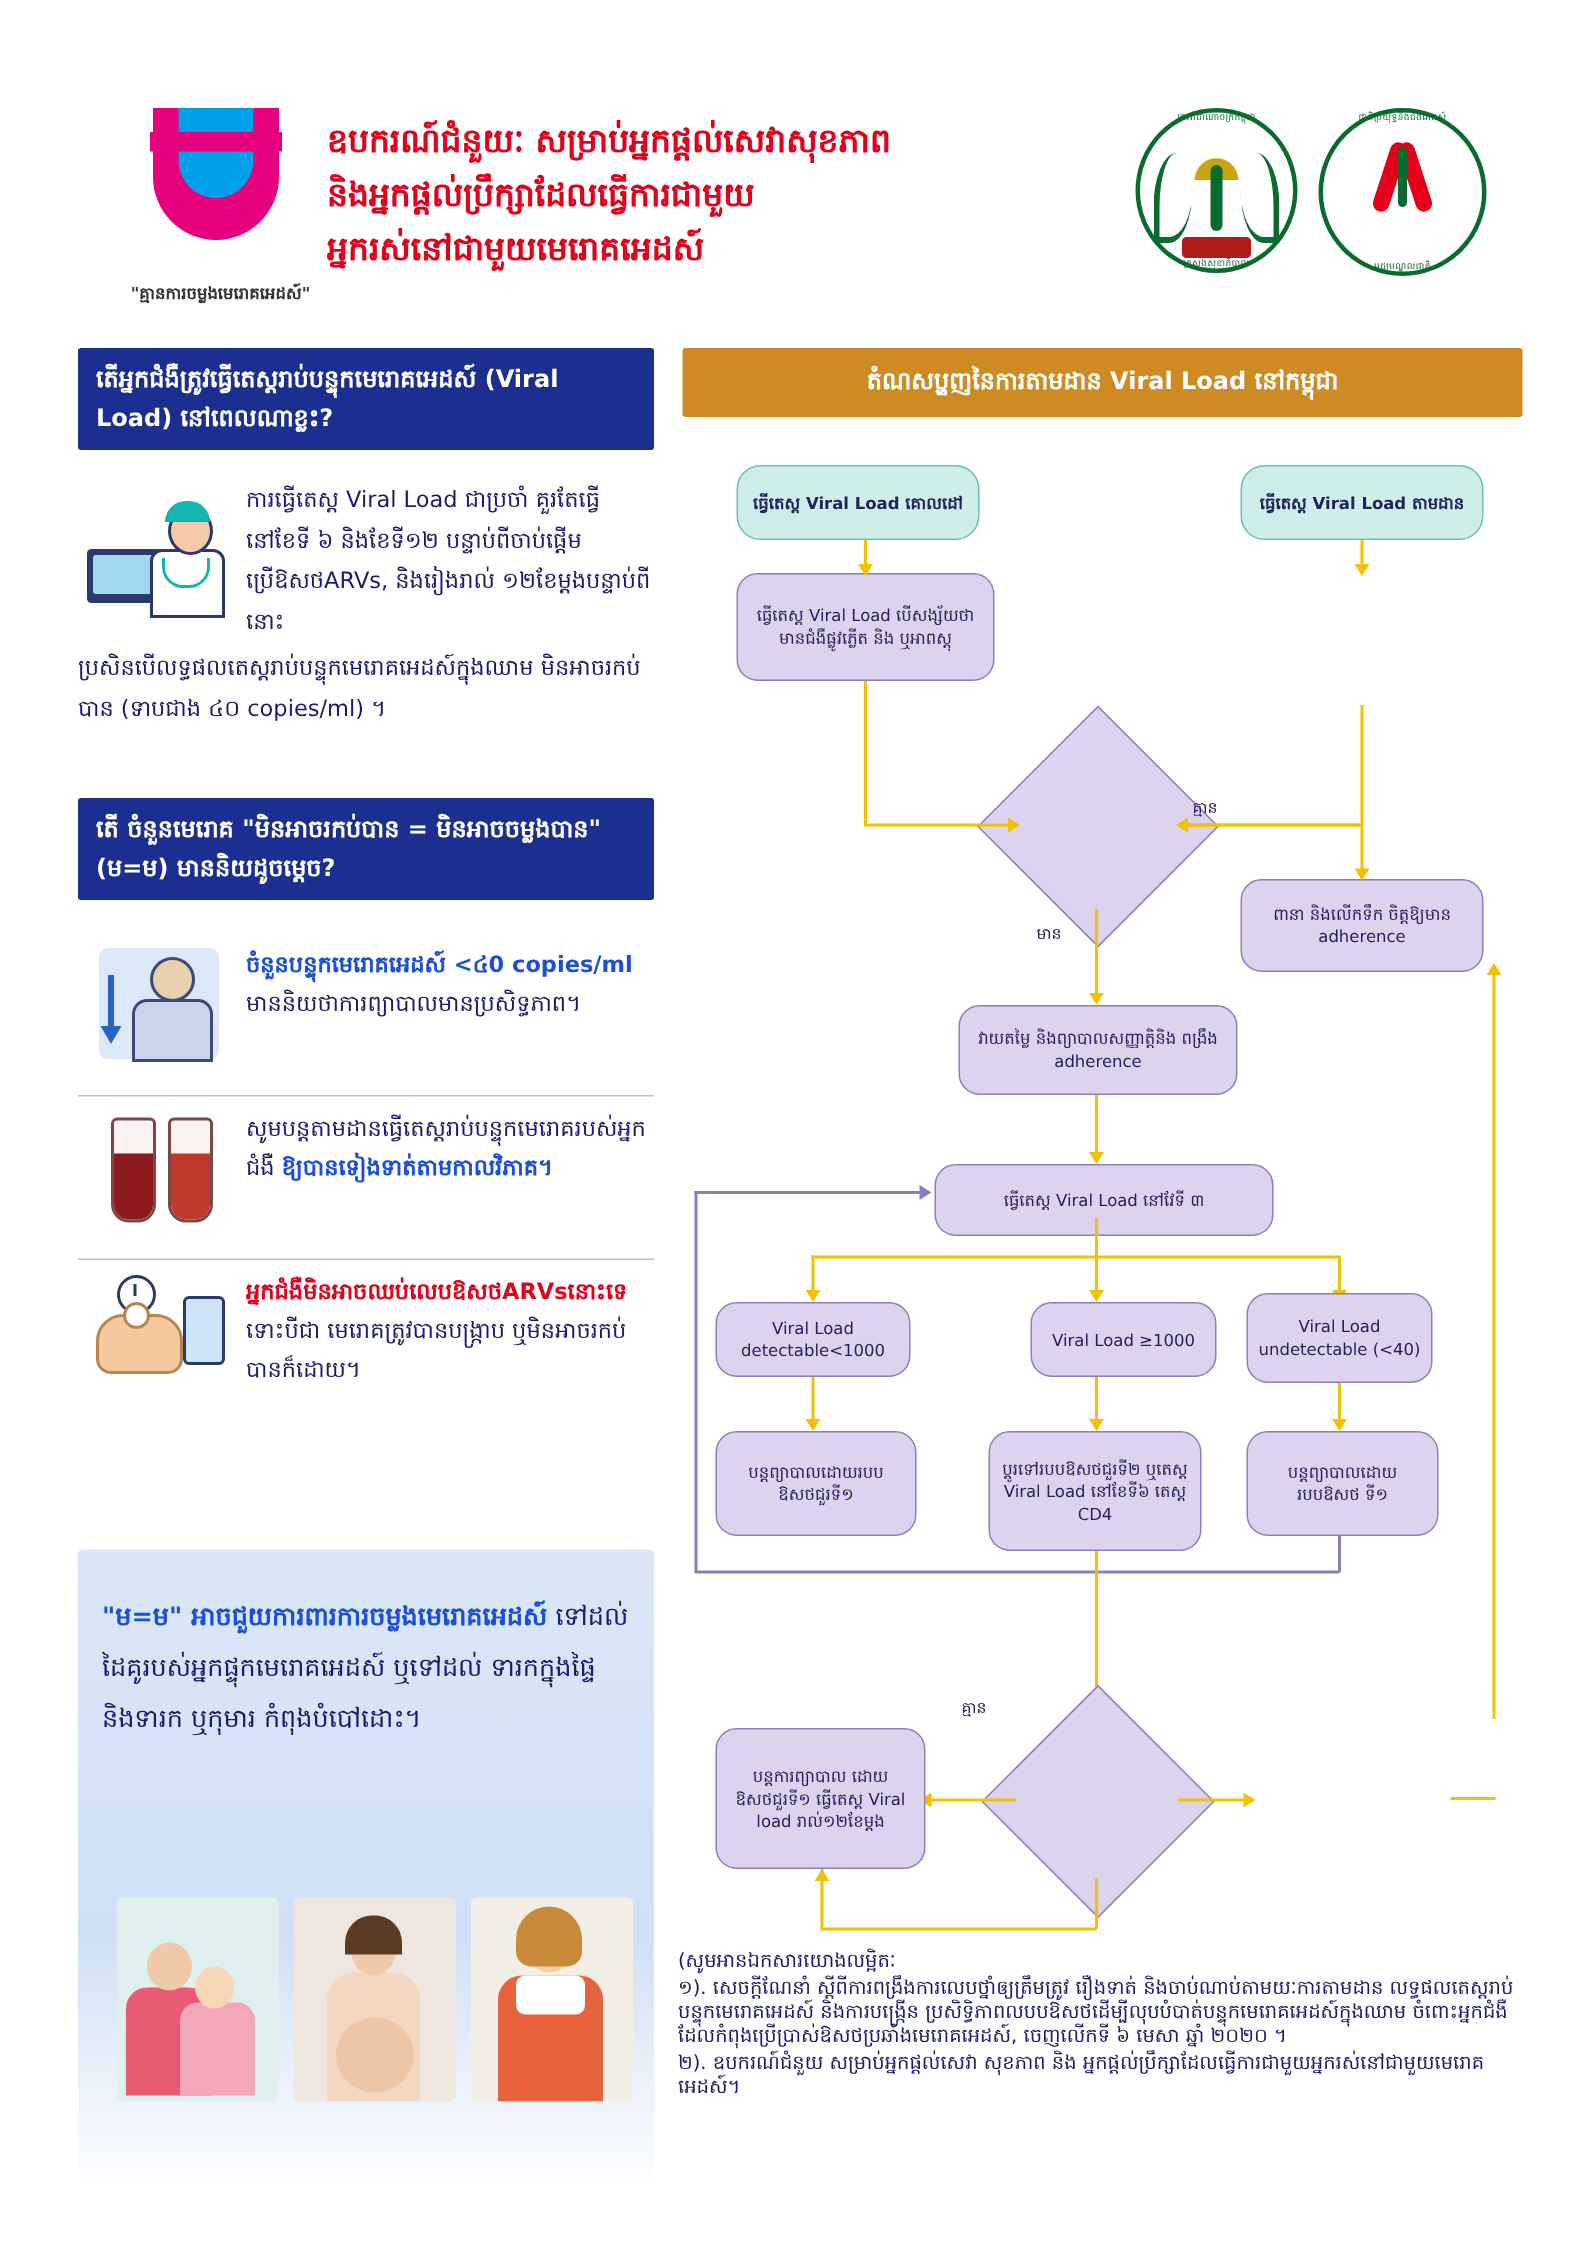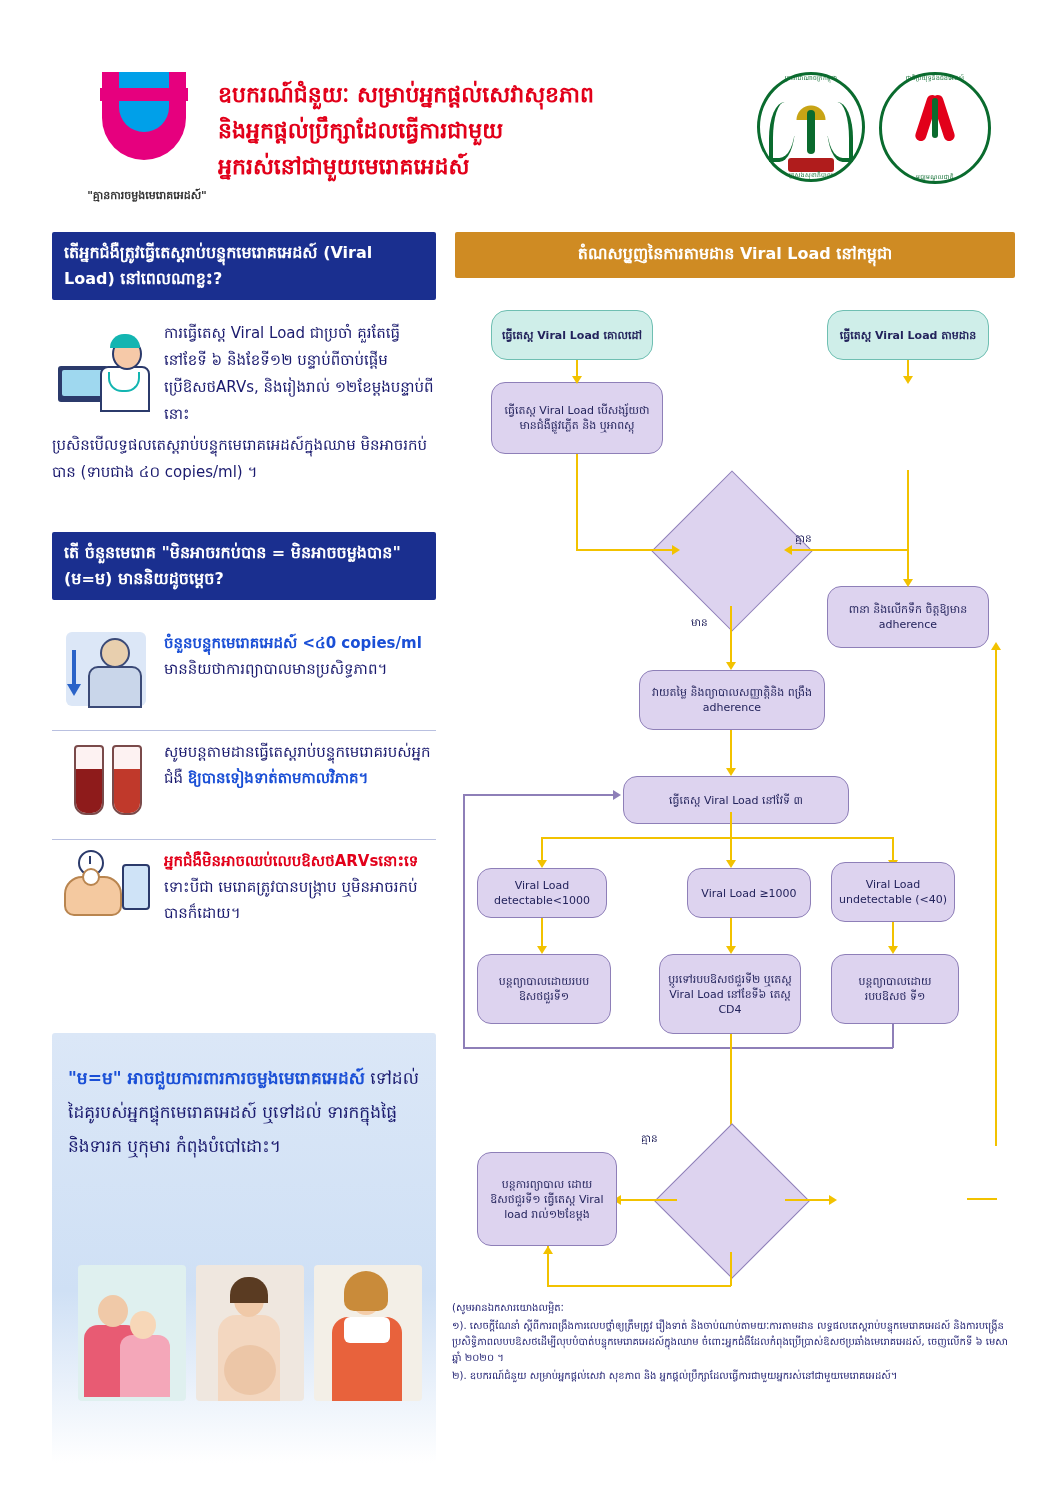--- a/index.html
+++ b/index.html
@@ -197,21 +197,21 @@
   .arrow-d{position:absolute;width:0;height:0;border-left:5px solid transparent;border-right:5px solid transparent;border-top:8px solid #f2c200;}
   .arrow-u{position:absolute;width:0;height:0;border-left:5px solid transparent;border-right:5px solid transparent;border-bottom:8px solid #f2c200;}
   .arrow-l{position:absolute;width:0;height:0;border-top:5px solid transparent;border-bottom:5px solid transparent;border-right:8px solid #f2c200;}
   .arrow-r{position:absolute;width:0;height:0;border-top:5px solid transparent;border-bottom:5px solid transparent;border-left:8px solid #f2c200;}
   .arrow-r.p{border-left-color:#8e7fb8;}
   .elabel{position:absolute;font-size:10.5px;color:#23235c;}
 
   
   #footnotes{
     position:absolute;left:452px;top:1300px;width:566px;
-    font-size:10px;line-height:16px;color:#1a1a6e;
+    font-size:13px;line-height:16px;color:#1a1a6e;
   }
   #footnotes .fn-title{margin-bottom:2px;}
   #footnotes p{margin:0 0 2px 0;}
 </style>
 </head>
 <body>
 
 <div id="header">
   <div id="logo-mark">
     <div class="u-glyph"></div>

